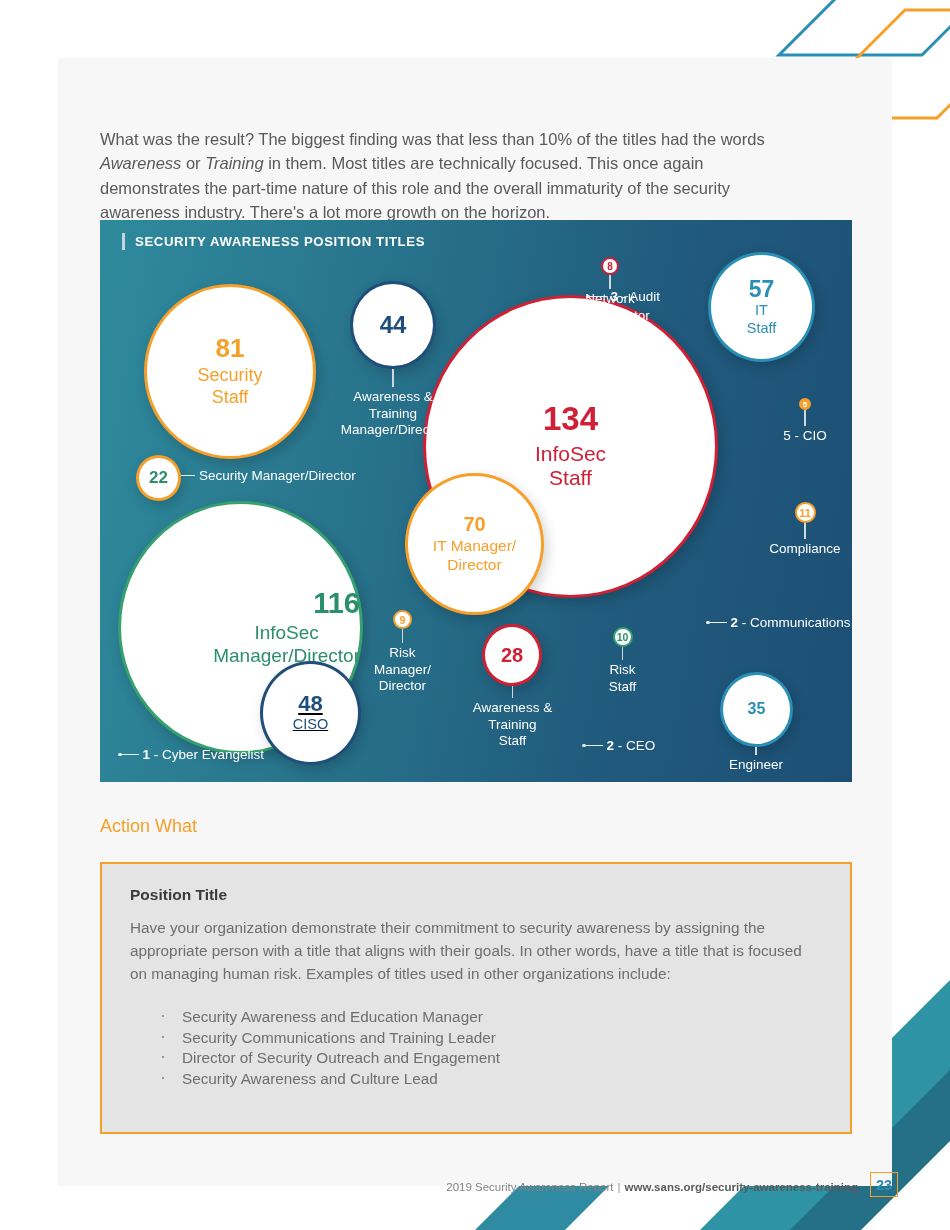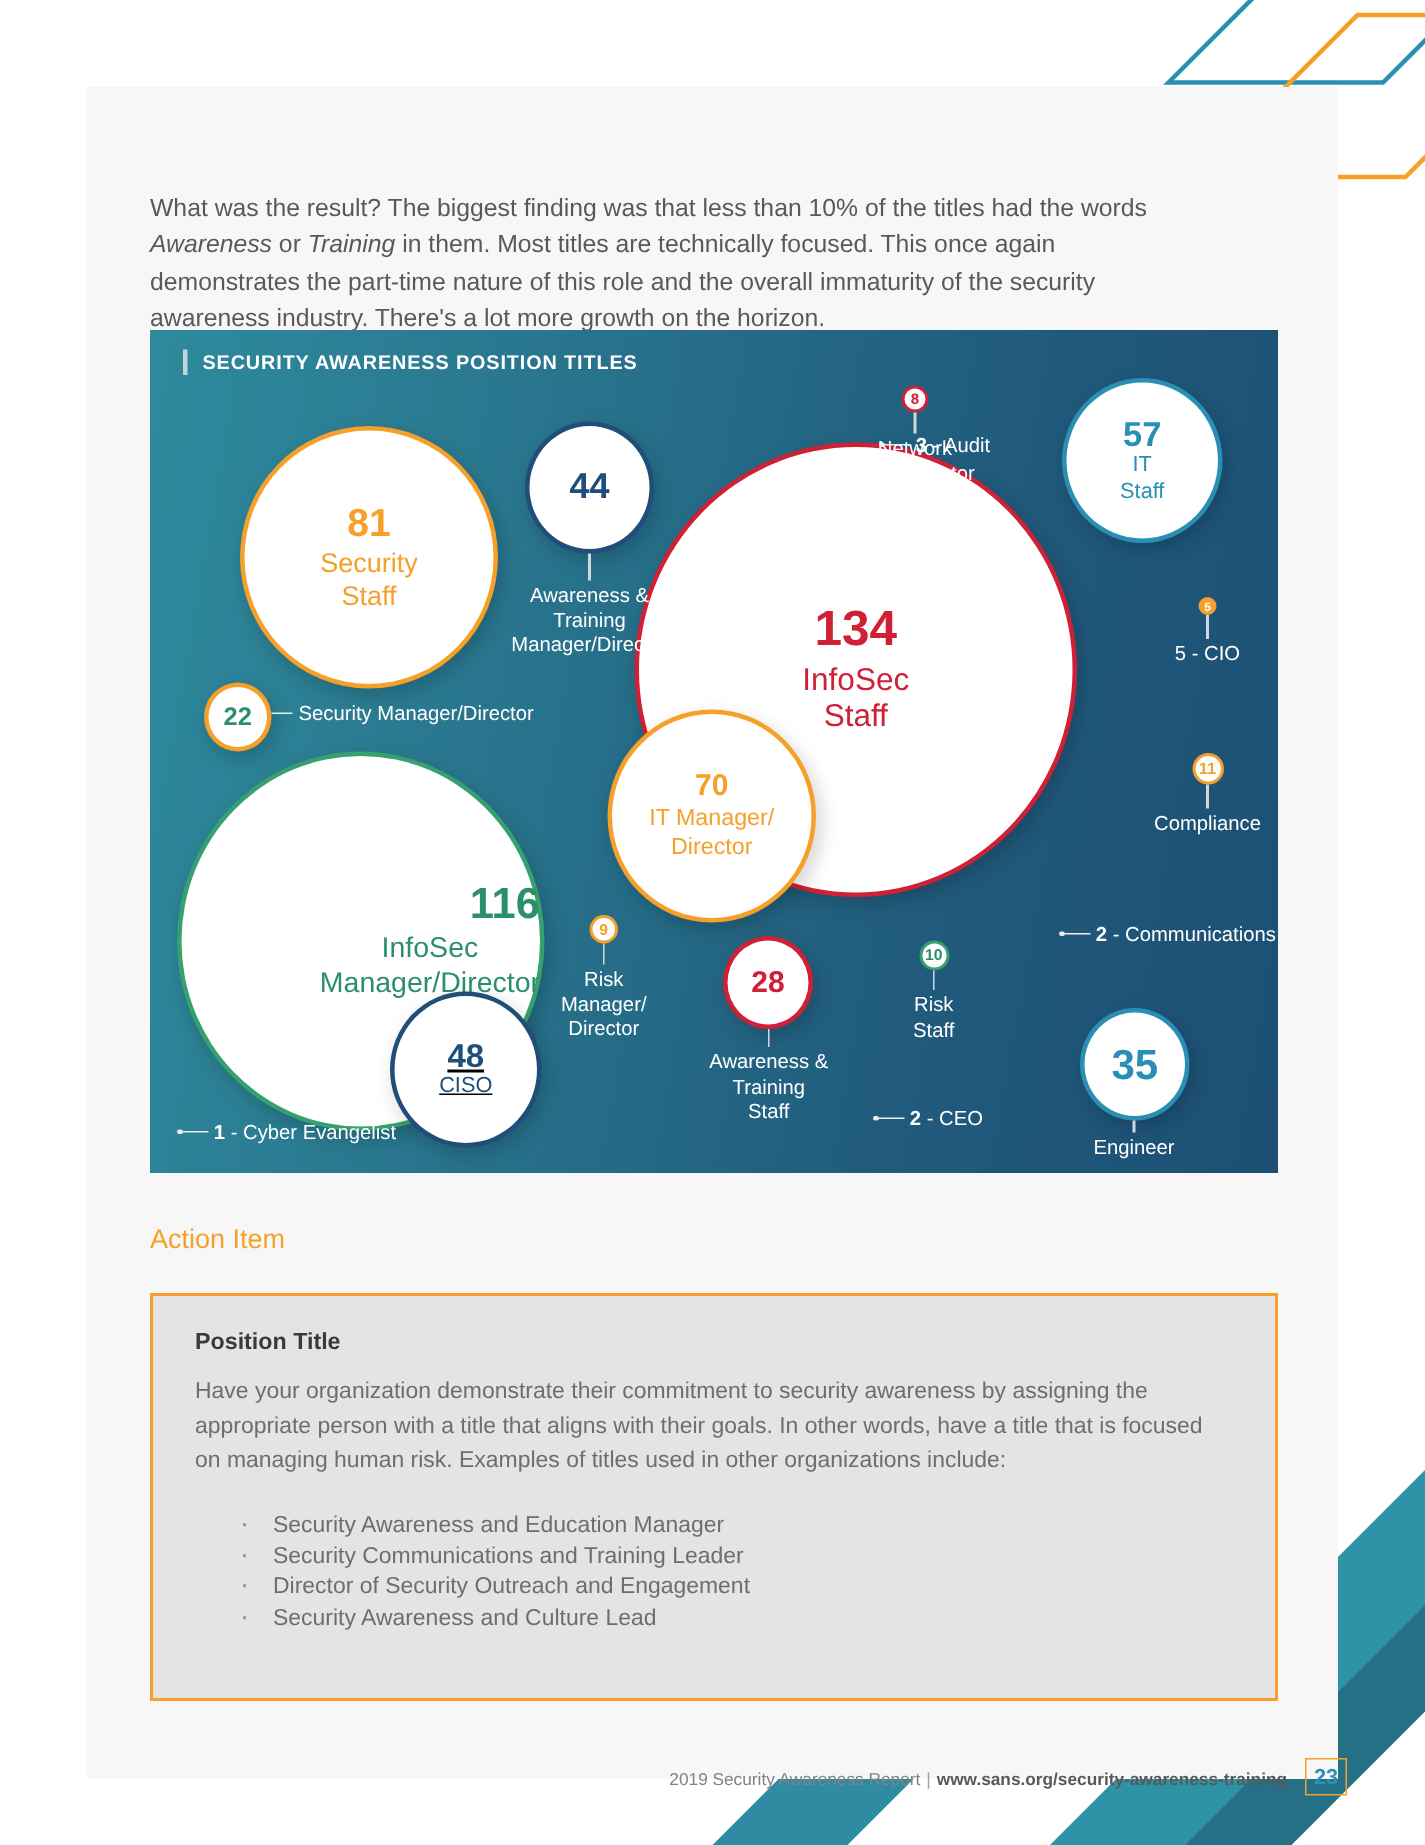--- a/index.html
+++ b/index.html
@@ -257,21 +257,21 @@
     <div class="lbl" style="color:#cf2035; font-size:21px; white-space:pre-line; margin-top:5px;">InfoSec
 Staff</div>
   </div>
 
   <div class="bubble" style="left:18px; top:281px; width:245px; height:253px; border:3px solid #37a06f;align-items:flex-end;">
     <div class="num" style="color:#2b8f6a; font-size:29px;">116</div>
     <div class="lbl" style="color:#2b8f6a; font-size:19px; white-space:pre-line; margin-top:4px;">InfoSec
 Manager/Director</div>
   </div>
 
-  <div class="bubble" style="left:60px; top:64px; width:172px; height:175px; border:3px solid #f6a02a;">
+  <div class="bubble" style="left:44px; top:64px; width:172px; height:175px; border:3px solid #f6a02a;">
     <div class="num" style="color:#f6a02a; font-size:26px;">81</div>
     <div class="lbl" style="color:#f6a02a; font-size:18px; white-space:pre-line; margin-top:3px;">Security
 Staff</div>
   </div>
 
   <div class="bubble" style="left:305px; top:253px; width:139px; height:142px; border:3px solid #f6a02a;">
     <div class="num" style="color:#f6a02a; font-size:20px;">70</div>
     <div class="lbl" style="color:#f6a02a; font-size:15.5px; white-space:pre-line; margin-top:2px;">IT Manager/
 Director</div>
   </div>
@@ -291,21 +291,21 @@
     <div class="num" style="color:#1f4e79; font-size:24px;">44</div>
   </div>
   <div class="pin" style="left:233px; top:149px; width:120px;">
     <div class="pin-stem" style="height:18px;"></div>
     <div class="pin-cap">Awareness &amp;
 Training
 Manager/Director</div>
   </div>
 
   <div class="bubble" style="left:620px; top:452px; width:73px; height:75px; border:3px solid #2a8fb5;">
-    <div class="num" style="color:#2a8fb5; font-size:28px;">35</div>
+    <div class="num" style="color:#2a8fb5; font-size:16px;">35</div>
   </div>
   <div class="pin" style="left:611px; top:527px; width:90px;">
     <div class="pin-stem" style="height:8px;"></div>
     <div class="pin-cap">Engineer</div>
   </div>
 
   <div class="bubble" style="left:382px; top:404px; width:60px; height:62px; border:3px solid #cf2035;">
     <div class="num" style="color:#cf2035; font-size:20px;">28</div>
   </div>
   <div class="pin" style="left:365px; top:466px; width:95px;">
@@ -386,21 +386,21 @@
   </div>
 
   <div class="leader" style="left:18px; top:527px;">
     <div class="lead-dot"></div>
     <div class="lead-line" style="width:17px;"></div>
     <span class="lead-txt"><b>1</b> <span>- Cyber Evangelist</span></span>
   </div>
 
 </div>
 
-<div class="action-head">Action Item</div>
+<div class="action-head">Action What</div>
 
 <div class="action-box">
   <div class="action-inner">
     <div class="action-title">Position Title</div>
     <div class="action-body">Have your organization demonstrate their commitment to security awareness by assigning the appropriate person with a title that aligns with their goals. In other words, have a title that is focused on managing human risk. Examples of titles used in other organizations include:</div>
     <ul class="action-list">
       <li>Security Awareness and Education Manager</li>
       <li>Security Communications and Training Leader</li>
       <li>Director of Security Outreach and Engagement</li>
       <li>Security Awareness and Culture Lead</li>

